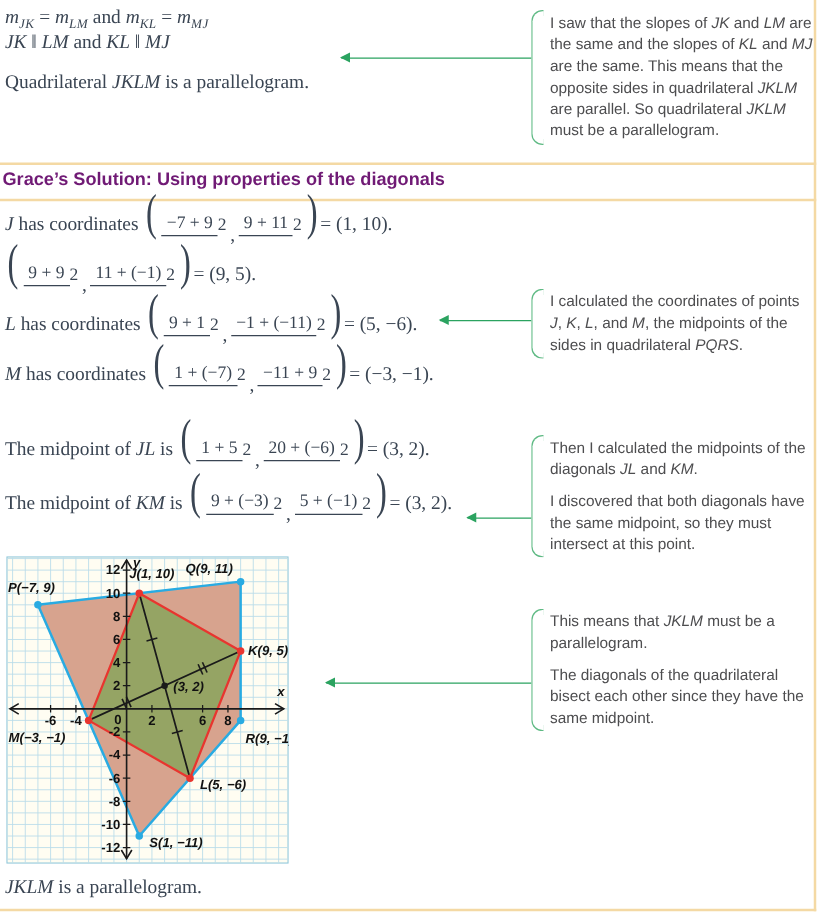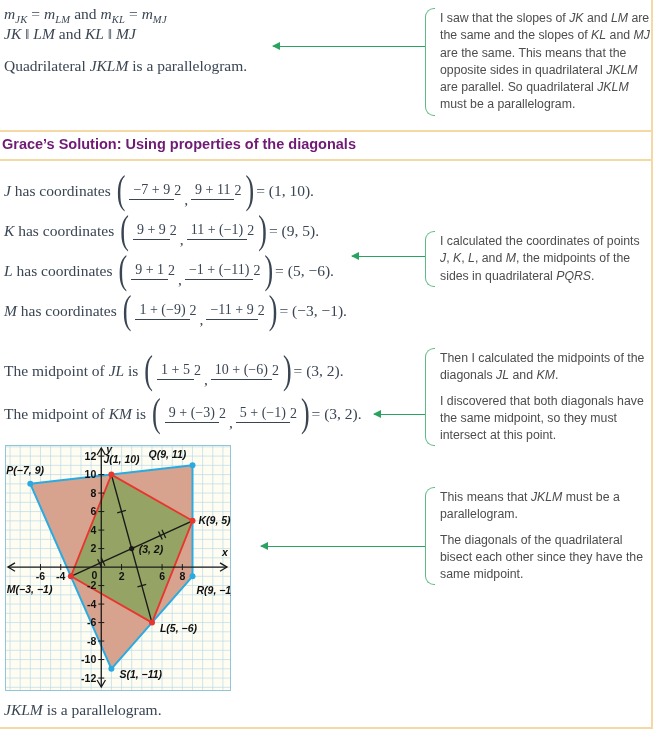--- a/index.html
+++ b/index.html
@@ -6,21 +6,21 @@
   .page{position:relative;width:661px;height:737px;background:#fff;overflow:hidden;
         font-family:"Liberation Serif",serif;color:#3a4553;padding-left:17px;}
   .mathline{position:absolute;left:4px;font-size:15.5px;line-height:1.25;white-space:nowrap;}
   .mathline i{font-style:italic;}
   sub{font-style:italic;font-size:10.5px;vertical-align:-4px;letter-spacing:.3px;}
   .hrule{position:absolute;height:2px;background:#f4d9a4;}
   .vrule{position:absolute;width:2px;background:#f4d9a4;}
   .section-title{position:absolute;left:2px;top:136px;font-family:"Liberation Sans",sans-serif;
         font-weight:bold;font-size:14.5px;color:#701a75;}
   
-  .mrow{position:absolute;left:4px;display:flex;align-items:center;height:40px;
+  .mrow{position:absolute;left:4px;display:flex;align-items:flex-start;height:40px;
         font-size:15.5px;white-space:nowrap;}
   .mlabel{margin-right:4px;}
   .mlabel i{font-style:italic;}
   .paren{display:inline-block;font-size:26px;line-height:0;transform:scaleY(1.55);
         margin:0 2px;font-weight:400;}
   .frac{display:inline-flex;align-items:center;margin:0 2px;
         font-size:14px;line-height:1.15;}
   .num{display:block;border-bottom:1.2px solid #3a4553;padding:0 4px 1px 4px;}
   .den{display:block;padding-top:1px;}
   .fcomma{position:relative;top:9px;margin:0 1px;}
@@ -70,21 +70,20 @@
       </span>
     <span class="fcomma">,</span>
     <span class="frac">
         <span class="num">9 + 11</span>
         <span class="den">2</span>
       </span>
     <span class="paren">)</span>
     <span class="mres">= (1, 10).</span>
   </div>
   <div class="mrow" style="top:211px">
-    <span class="mlabel"><i>K</i><span> has coordinates</span></span>
     <span class="paren">(</span>
     <span class="frac">
         <span class="num">9 + 9</span>
         <span class="den">2</span>
       </span>
     <span class="fcomma">,</span>
     <span class="frac">
         <span class="num">11 + (−1)</span>
         <span class="den">2</span>
       </span>
@@ -103,21 +102,21 @@
         <span class="num">−1 + (−11)</span>
         <span class="den">2</span>
       </span>
     <span class="paren">)</span>
     <span class="mres">= (5, −6).</span>
   </div>
   <div class="mrow" style="top:291px">
     <span class="mlabel"><i>M</i><span> has coordinates</span></span>
     <span class="paren">(</span>
     <span class="frac">
-        <span class="num">1 + (−9)</span>
+        <span class="num">1 + (−7)</span>
         <span class="den">2</span>
       </span>
     <span class="fcomma">,</span>
     <span class="frac">
         <span class="num">−11 + 9</span>
         <span class="den">2</span>
       </span>
     <span class="paren">)</span>
     <span class="mres">= (−3, −1).</span>
   </div>
@@ -132,21 +131,21 @@
 
   <div class="mrow" style="top:351px">
     <span class="mlabel"><span>The midpoint of </span><i>JL</i><span> is</span></span>
     <span class="paren">(</span>
     <span class="frac">
         <span class="num">1 + 5</span>
         <span class="den">2</span>
       </span>
     <span class="fcomma">,</span>
     <span class="frac">
-        <span class="num">10 + (−6)</span>
+        <span class="num">20 + (−6)</span>
         <span class="den">2</span>
       </span>
     <span class="paren">)</span>
     <span class="mres">= (3, 2).</span>
   </div>
   <div class="mrow" style="top:394px">
     <span class="mlabel"><span>The midpoint of </span><i>KM</i><span> is</span></span>
     <span class="paren">(</span>
     <span class="frac">
         <span class="num">9 + (−3)</span>

